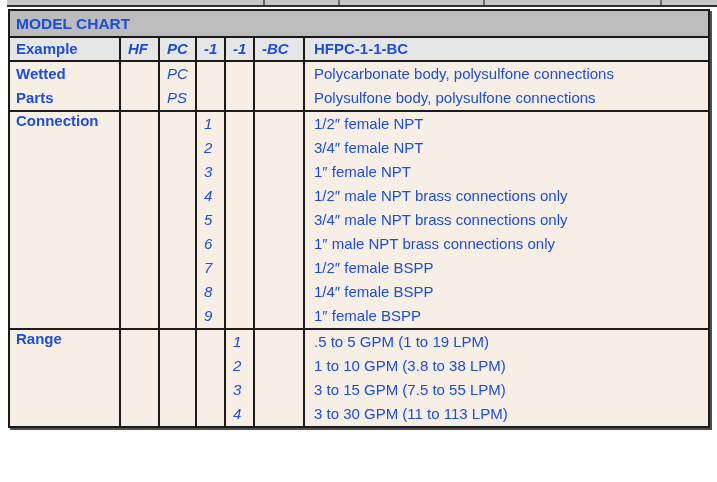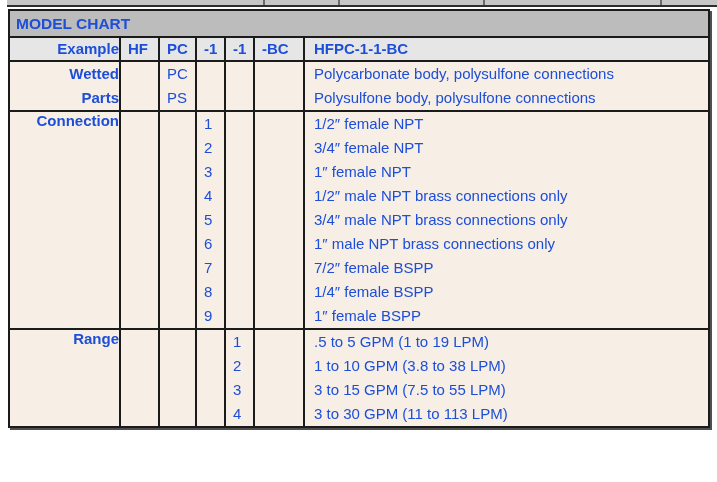--- a/index.html
+++ b/index.html
@@ -49,22 +49,22 @@
     padding-left:6px;
     vertical-align:middle;
   }
   tr.header-row td{
     background:#e6e6e6;
     font-weight:bold;
     height:22px;
     line-height:22px;
     vertical-align:middle;
   }
-  td.lbl{font-weight:bold;padding-left:6px;text-align:right;}
-  td.code{padding-left:7px;}
+  td.lbl{font-weight:bold;padding-left:6px;}
+  td.code{padding-left:7px;font-style:italic;}
   td.desc{padding-left:9px;}
   .line{line-height:24px;height:24px;}
   tr.series-row td,tr.option-row td{height:23px;line-height:23px;vertical-align:middle;}
   tr.wetted-row td{height:48px;margin-left:36px;}
   tr.connection-row td{height:216px;}
   tr.range-row td{height:96px;margin-top:35px;}
 </style>
 </head>
 <body>
 
@@ -138,21 +138,21 @@
     </td>
     <td></td>
     <td></td>
     <td class="desc">
       <div class="line">1/2″ female NPT</div>
       <div class="line">3/4″ female NPT</div>
       <div class="line">1″ female NPT</div>
       <div class="line">1/2″ male NPT brass connections only</div>
       <div class="line">3/4″ male NPT brass connections only</div>
       <div class="line">1″ male NPT brass connections only</div>
-      <div class="line">7/2″ female BSPP</div>
+      <div class="line">1/2″ female BSPP</div>
       <div class="line">1/4″ female BSPP</div>
       <div class="line">1″ female BSPP</div>
     </td>
   </tr>
 
   <tr class="range-row">
     <td class="lbl">Range</td>
     <td></td>
     <td></td>
     <td></td>

